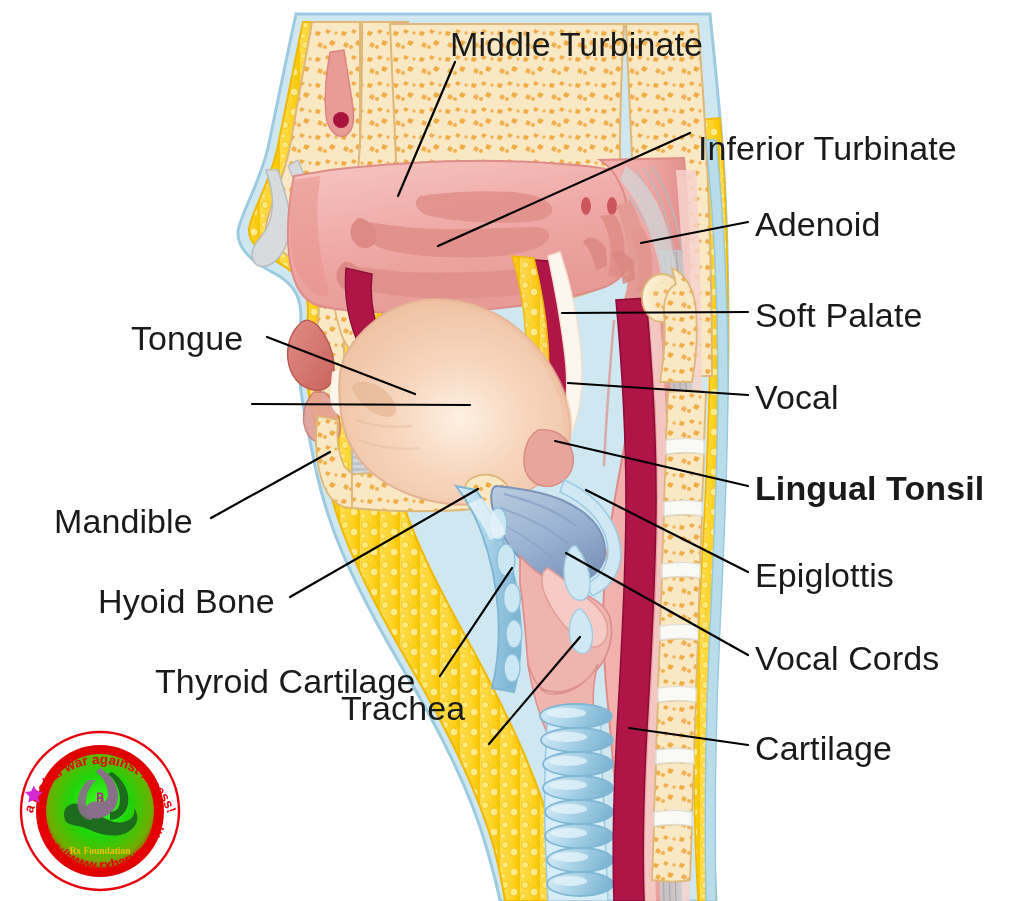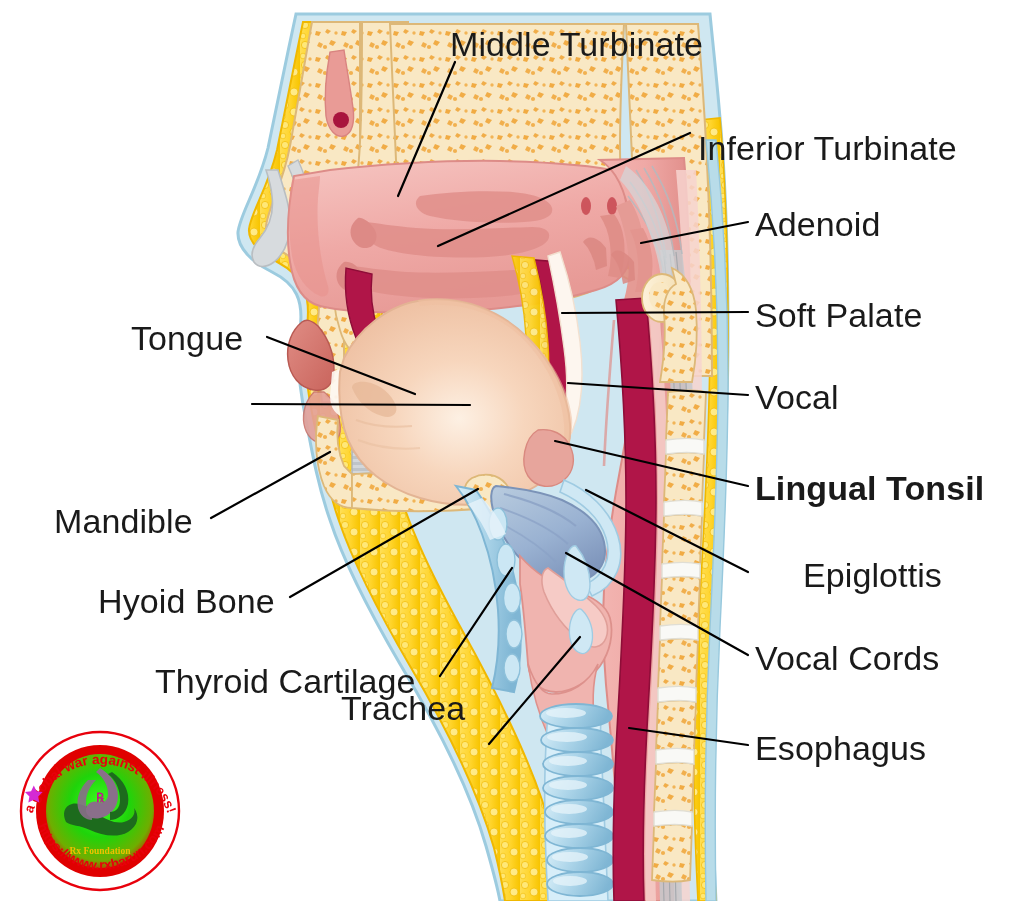--- a/index.html
+++ b/index.html
@@ -442,23 +442,23 @@
       <line x1="489" y1="744" x2="580" y2="637"></line>
     </g>
   </svg>
 
   <div class="lbl" style="left:450px;top:26px;">Middle Turbinate</div>
   <div class="lbl" style="left:698px;top:130px;">Inferior Turbinate</div>
   <div class="lbl" style="left:755px;top:206px;text-align:center;">Adenoid</div>
   <div class="lbl" style="left:755px;top:297px;">Soft Palate</div>
   <div class="lbl" style="left:755px;top:379px;">Vocal</div>
   <div class="lbl" style="left:755px;top:470px;font-weight:bold;">Lingual Tonsil</div>
-  <div class="lbl" style="left:755px;top:557px;margin-left:48px;">Epiglottis</div>
+  <div class="lbl" style="left:755px;top:557px;">Epiglottis</div>
   <div class="lbl" style="left:755px;top:640px;">Vocal Cords</div>
-  <div class="lbl" style="left:755px;top:730px;">Esophagus</div>
+  <div class="lbl" style="left:755px;top:730px;">Cartilage</div>
 
   <div class="lbl" style="left:131px;top:320px;">Tongue</div>
   <div class="lbl" style="left:54px;top:503px;">Mandible</div>
   <div class="lbl" style="left:155px;top:663px;">Thyroid Cartilage</div>
   <div class="lbl" style="left:98px;top:583px;">Hyoid Bone</div>
   <div class="lbl" style="left:341px;top:690px;">Trachea</div>
 
   <svg id="logo" viewBox="0 0 172 170" xmlns="http://www.w3.org/2000/svg">
     <defs>
       <radialGradient id="gDisc" cx="0.5" cy="0.45" r="0.62">

